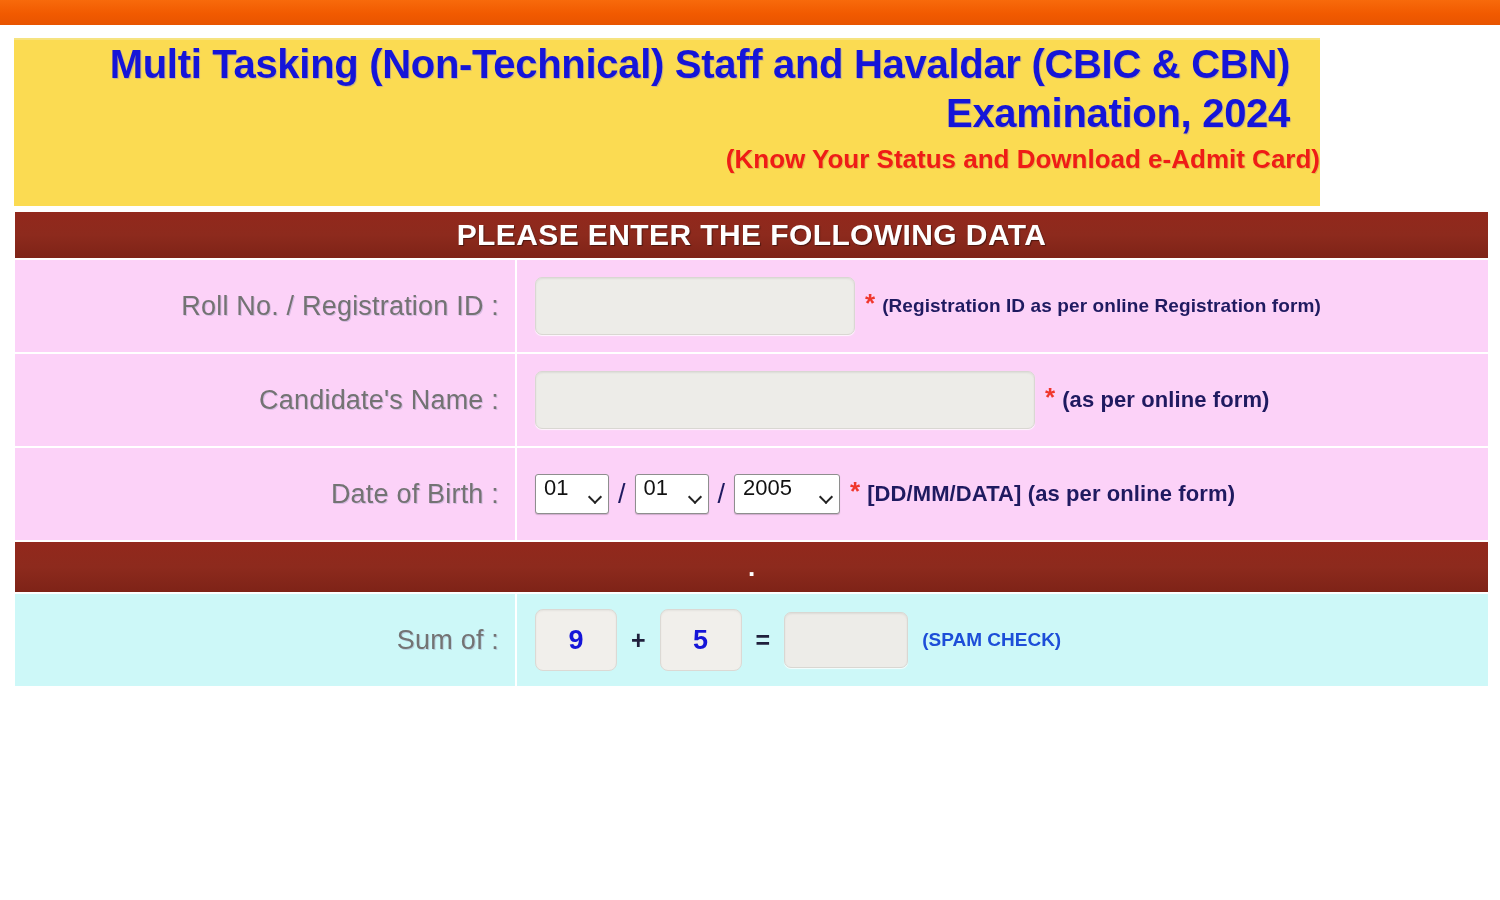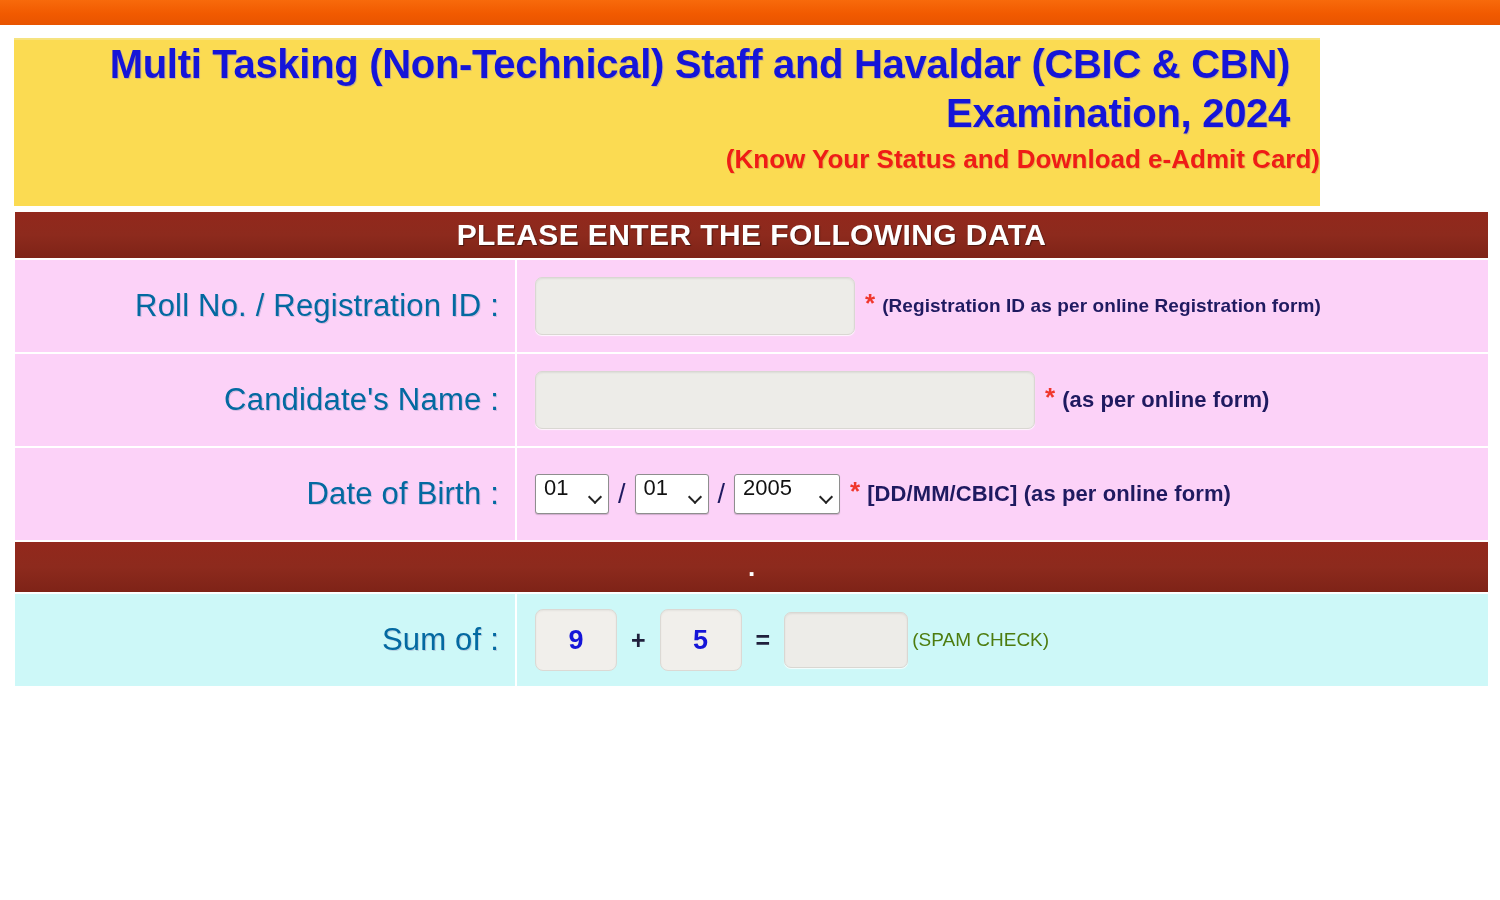--- a/index.html
+++ b/index.html
@@ -103,22 +103,22 @@
     line-height: 30px;
   }
 
   .row-pink td { background: #fcd2f8; }
   .row-cyan td { background: #cdf8f8; }
 
   .cell-label {
     width: 500px;
     text-align: right;
     padding-right: 16px !important;
-    color: #0369a1;
-    font-size: 31px;
+    color: #737373;
+    font-size: 27px;
     letter-spacing: 0.2px;
     text-shadow: 1px 1px 0 rgba(140,140,180,.35);
     height: 92px;
   }
   .cell-field {
     padding-left: 18px !important;
     text-align: left;
   }
 
   .field-wrap {
@@ -217,24 +217,24 @@
     font-weight: bold;
     box-shadow: inset 0 1px 2px rgba(0,0,0,.05);
   }
   .sum-op {
     color: #20203c;
     font-size: 25px;
     font-weight: bold;
     margin: 0 14px;
   }
   .sum-note {
-    color: #4d7c0f;
+    color: #1d4ed8;
     font-size: 19px;
-    font-weight: normal;
-    margin-left: 4px;
+    font-weight: bold;
+    margin-left: 14px;
     white-space: nowrap;
   }
 
   
   .next-btn {
     position: absolute;
     left: 668px;
     top: 748px;
     width: 277px;
     height: 118px;
@@ -314,21 +314,21 @@
               <span></span>
             </span>
             <span class="slash">/</span>
             <span class="sel-holder">
               <select class="dob-sel sel-yy">
                 <option>2005</option>
               </select>
               <span></span>
             </span>
             <span class="req-star">*</span>
-            <span class="hint hint-small">[DD/MM/CBIC] (as per online form)</span>
+            <span class="hint hint-small">[DD/MM/DATA] (as per online form)</span>
           </div>
         </td>
       </tr>
 
       <tr>
         <td class="bar-dot" colspan="2">.</td>
       </tr>
 
       <tr class="row-cyan">
         <td class="cell-label">Sum of :</td>

